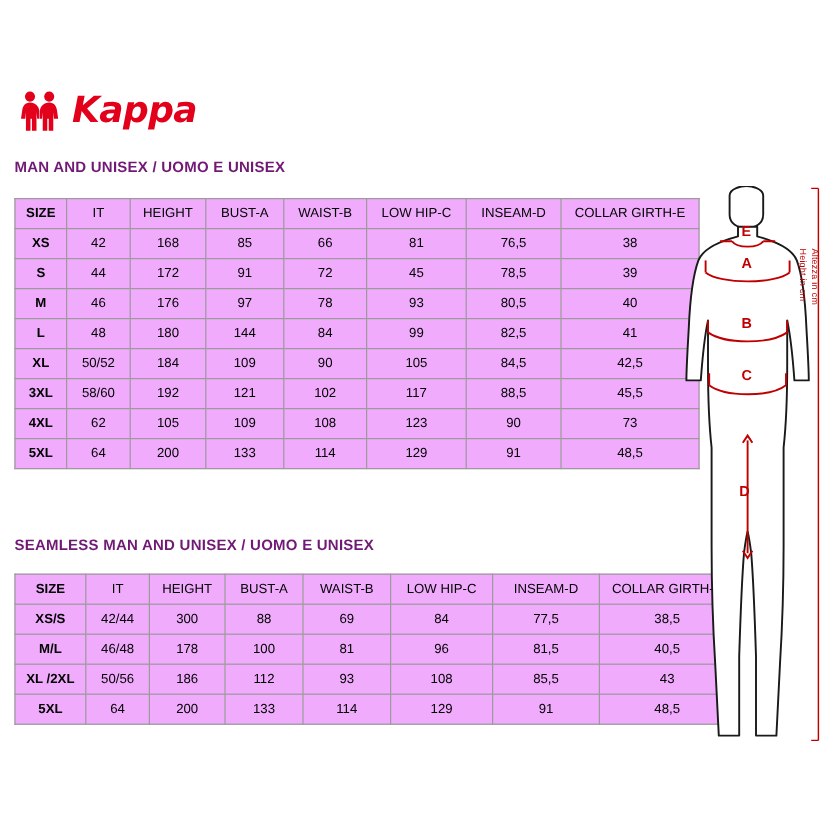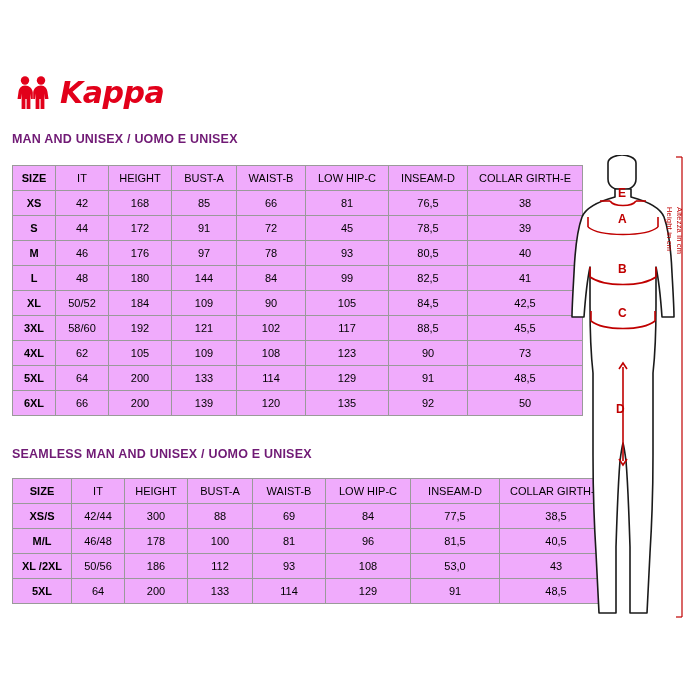--- a/index.html
+++ b/index.html
@@ -241,30 +241,20 @@
       <tr>
         <td class="size-cell">5XL</td>
         <td>64</td>
         <td>200</td>
         <td>133</td>
         <td>114</td>
         <td>129</td>
         <td>91</td>
         <td>48,5</td>
       </tr>
-      <tr>
-        <td class="size-cell">6XL</td>
-        <td>66</td>
-        <td>200</td>
-        <td>139</td>
-        <td>120</td>
-        <td>135</td>
-        <td>92</td>
-        <td>50</td>
-      </tr>
     </tbody>
   </table>
 
   <div class="section-title" id="title-seamless">SEAMLESS MAN AND UNISEX / UOMO E UNISEX</div>
 
   <table id="table-seamless">
     <thead>
       <tr>
         <th class="size-cell">SIZE</th>
         <th>IT</th>
@@ -297,21 +287,21 @@
         <td>81,5</td>
         <td>40,5</td>
       </tr>
       <tr>
         <td class="size-cell">XL /2XL</td>
         <td>50/56</td>
         <td>186</td>
         <td>112</td>
         <td>93</td>
         <td>108</td>
-        <td>53,0</td>
+        <td>85,5</td>
         <td>43</td>
       </tr>
       <tr>
         <td class="size-cell">5XL</td>
         <td>64</td>
         <td>200</td>
         <td>133</td>
         <td>114</td>
         <td>129</td>
         <td>91</td>

